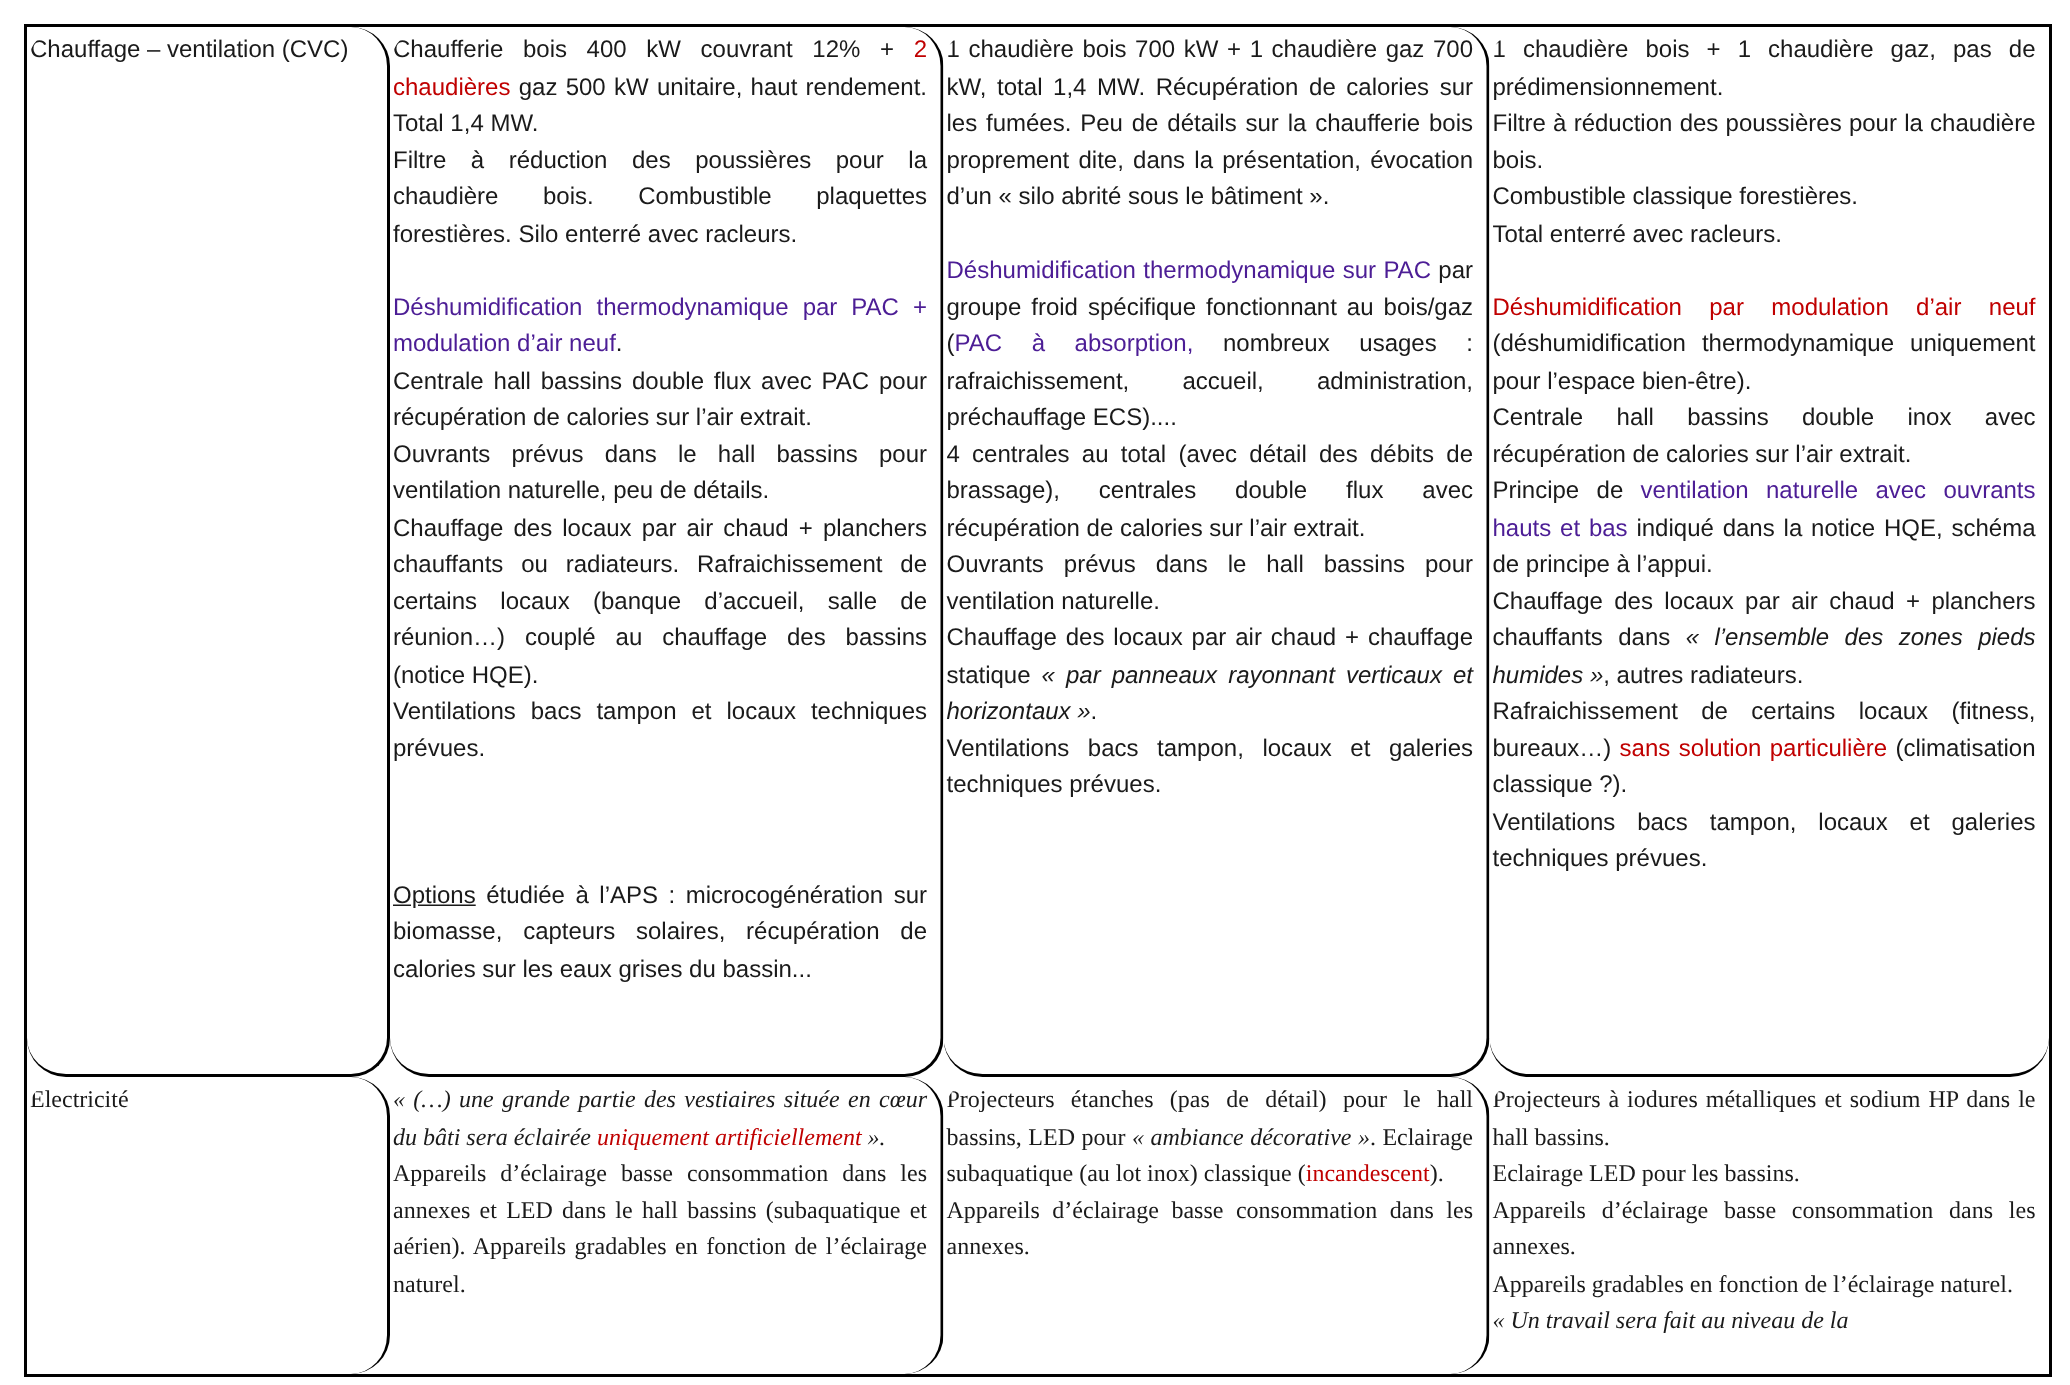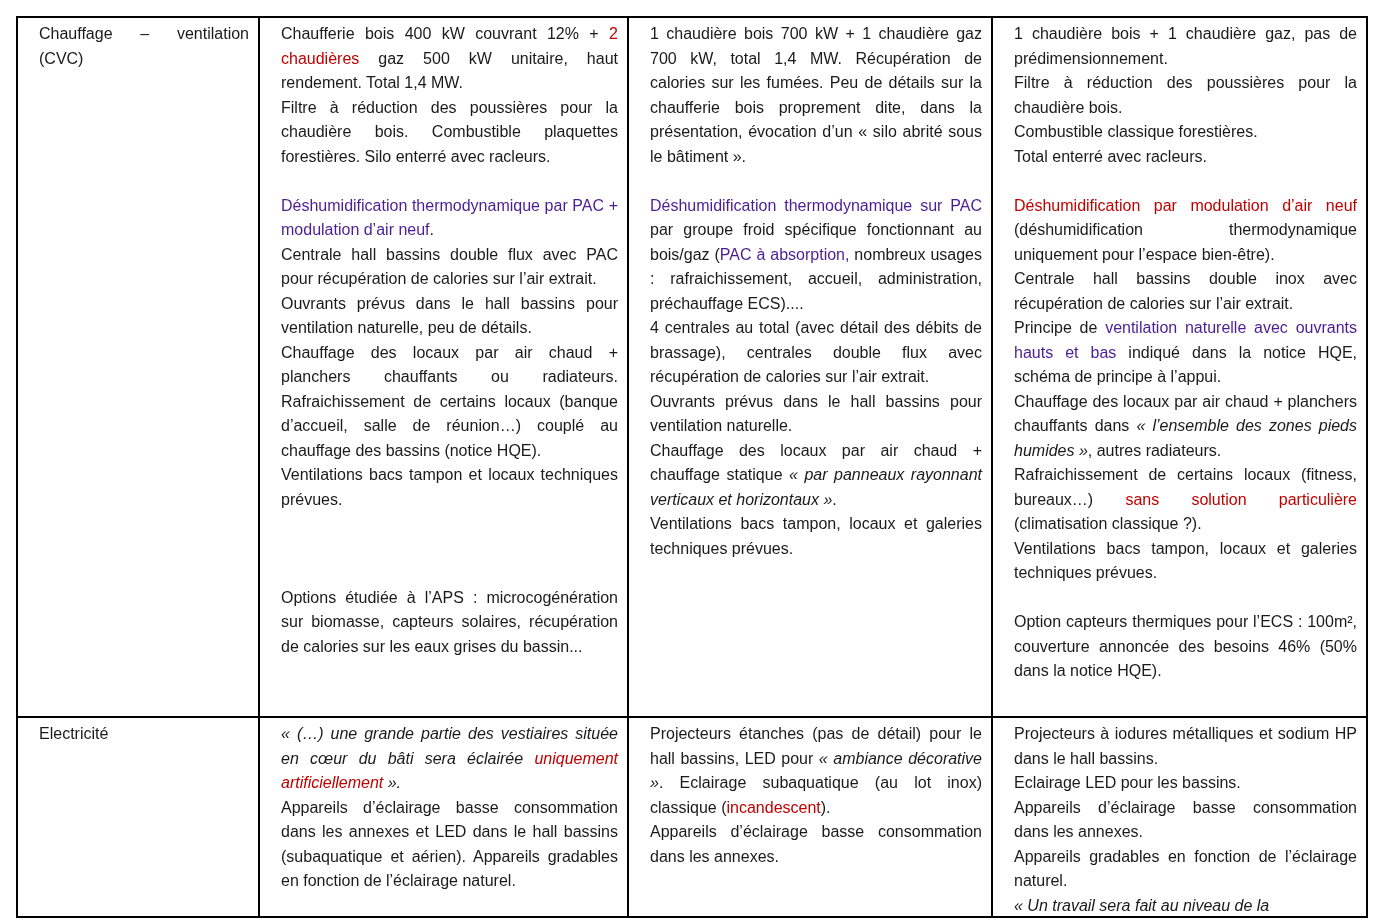--- a/index.html
+++ b/index.html
@@ -9,34 +9,35 @@
     box-sizing:border-box;border:2px solid #000;
     display:grid;
     grid-template-columns:242px 369px 364px 1fr;
     grid-template-rows:700px 1fr;
     background:#fff;
   }
   .cell{
     box-sizing:border-box;
     border-right:2px solid #000;
     border-bottom:2px solid #000;
-    padding:4px 9px 0 21px;
+    padding:4px 9px 0 2px;
     overflow:hidden;
     font-size:16px;
     line-height:24.5px;
     color:#1a1a1a;
     text-align:justify;
+    border-radius:26px;
   }
   .cell.last-col{border-right:none;}
-  .cell.last-row{border-bottom:none;}
+  .cell.last-row{border-bottom:none;font-family:Liberation Serif, serif;}
   .cell p{margin:0;}
   .c-red{color:#C00000;}
   .c-green{color:#4c1d95;}
   .i{font-style:italic;}
-  .u{}
+  .u{text-decoration:underline;}
 </style>
 </head>
 <body>
 
 <div class="doc-table">
 
   <div class="cell">
     <p>Chauffage – ventilation (CVC)</p>
   </div>
   <div class="cell">
@@ -61,21 +62,20 @@
       <p><span>1 chaudière bois + 1 chaudière gaz, pas de prédimensionnement.</span></p>
       <p><span>Filtre à réduction des poussières pour la chaudière bois.</span></p>
       <p><span>Combustible classique forestières.</span></p>
       <p><span>Total enterré avec racleurs.</span></p>
       <p style="margin-top: 24.5px;"><span class="c-red">Déshumidification par modulation d’air neuf</span><span> (déshumidification thermodynamique uniquement pour l’espace bien-être).</span></p>
       <p><span>Centrale hall bassins double inox avec récupération de calories sur l’air extrait.</span></p>
       <p><span>Principe de </span><span class="c-green">ventilation naturelle avec ouvrants hauts et bas</span><span> indiqué dans la notice HQE, schéma de principe à l’appui.</span></p>
       <p><span>Chauffage des locaux par air chaud + planchers chauffants dans </span><span class="i">« l’ensemble des zones pieds humides »</span><span>, autres radiateurs.</span></p>
       <p><span>Rafraichissement de certains locaux (fitness, bureaux…) </span><span class="c-red">sans solution particulière</span><span> (climatisation classique ?).</span></p>
       <p><span>Ventilations bacs tampon, locaux et galeries techniques prévues.</span></p>
-      <p style="margin-top: 24.5px;"><span class="u">Option</span><span> capteurs thermiques pour l’ECS : 100m², couverture annoncée des besoins 46% (50% dans la notice HQE).</span></p>
     </div>
 
   <div class="cell last-row">
     <p>Electricité</p>
   </div>
   <div class="cell last-row">
       <p><span class="i">« (…) une grande partie des vestiaires située en cœur du bâti sera éclairée </span><span class="c-red i">uniquement artificiellement</span><span class="i"> ».</span></p>
       <p><span>Appareils d’éclairage basse consommation dans les annexes et LED dans le hall bassins (subaquatique et aérien). Appareils gradables en fonction de l’éclairage naturel.</span></p>
     </div>
   <div class="cell last-row">

